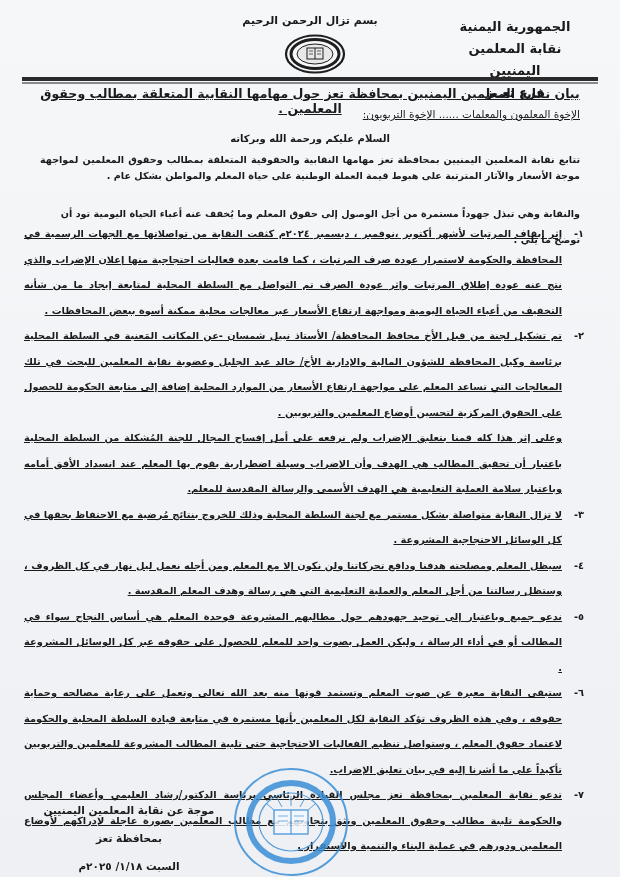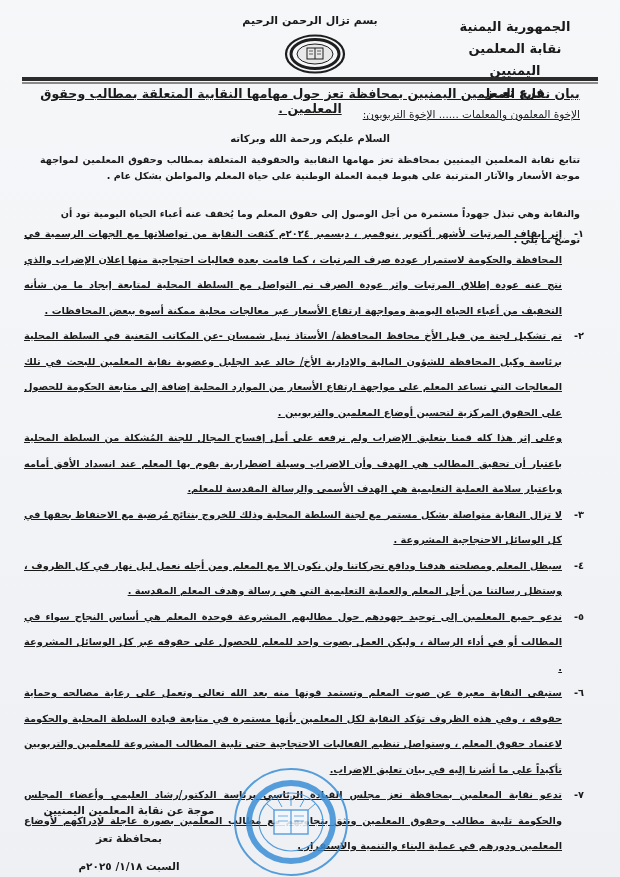--- a/index.html
+++ b/index.html
@@ -114,21 +114,21 @@
     <div class="item">
       <span class="num">٣-</span>
       <span class="txt">لا تزال النقابة متواصلة بشكل مستمر مع لجنة السلطة المحلية وذلك للخروج بنتائج مُرضية مع الاحتفاظ بحقها في كل الوسائل الاحتجاجية المشروعة .</span>
     </div>
     <div class="item">
       <span class="num">٤-</span>
       <span class="txt">سيظل المعلم ومصلحته هدفنا ودافع تحركاتنا ولن نكون إلا مع المعلم ومن أجله نعمل ليل نهار في كل الظروف ، وستظل رسالتنا من أجل المعلم والعملية التعليمية التي هي رسالة وهدف المعلم المقدسة .</span>
     </div>
     <div class="item">
       <span class="num">٥-</span>
-      <span class="txt">ندعو جميع المعلمين إلى توحيد جهودهم حول مطالبهم المشروعة فوحدة المعلم هي أساس النجاح سواء في المطالب أو في أداء الرسالة ، وليكن العمل بصوت واحد للمعلم للحصول على حقوقه عبر كل الوسائل المشروعة .</span>
+      <span class="txt">ندعو جميع وباعتبار إلى توحيد جهودهم حول مطالبهم المشروعة فوحدة المعلم هي أساس النجاح سواء في المطالب أو في أداء الرسالة ، وليكن العمل بصوت واحد للمعلم للحصول على حقوقه عبر كل الوسائل المشروعة .</span>
     </div>
     <div class="item">
       <span class="num">٦-</span>
       <span class="txt">ستبقى النقابة معبرة عن صوت المعلم وتستمد قوتها منه بعد الله تعالى وتعمل على رعاية مصالحه وحماية حقوقه ، وفي هذه الظروف تؤكد النقابة لكل المعلمين بأنها مستمرة في متابعة قيادة السلطة المحلية والحكومة لاعتماد حقوق المعلم ، وستواصل تنظيم الفعاليات الاحتجاجية حتى تلبية المطالب المشروعة للمعلمين والتربويين تأكيداً على ما أشرنا إليه في بيان تعليق الإضراب.</span>
     </div>
     <div class="item">
       <span class="num">٧-</span>
       <span class="txt">تدعو نقابة المعلمين بمحافظة تعز مجلس القيادة الرئاسي برئاسة الدكتور/رشاد العليمي وأعضاء المجلس والحكومة تلبية مطالب وحقوق المعلمين ونثق بتجاوبهم مع مطالب المعلمين بصورة عاجلة لإدراكهم لأوضاع المعلمين ودورهم في عملية البناء والتنمية والاستقرار .</span>
     </div>
   </div>

